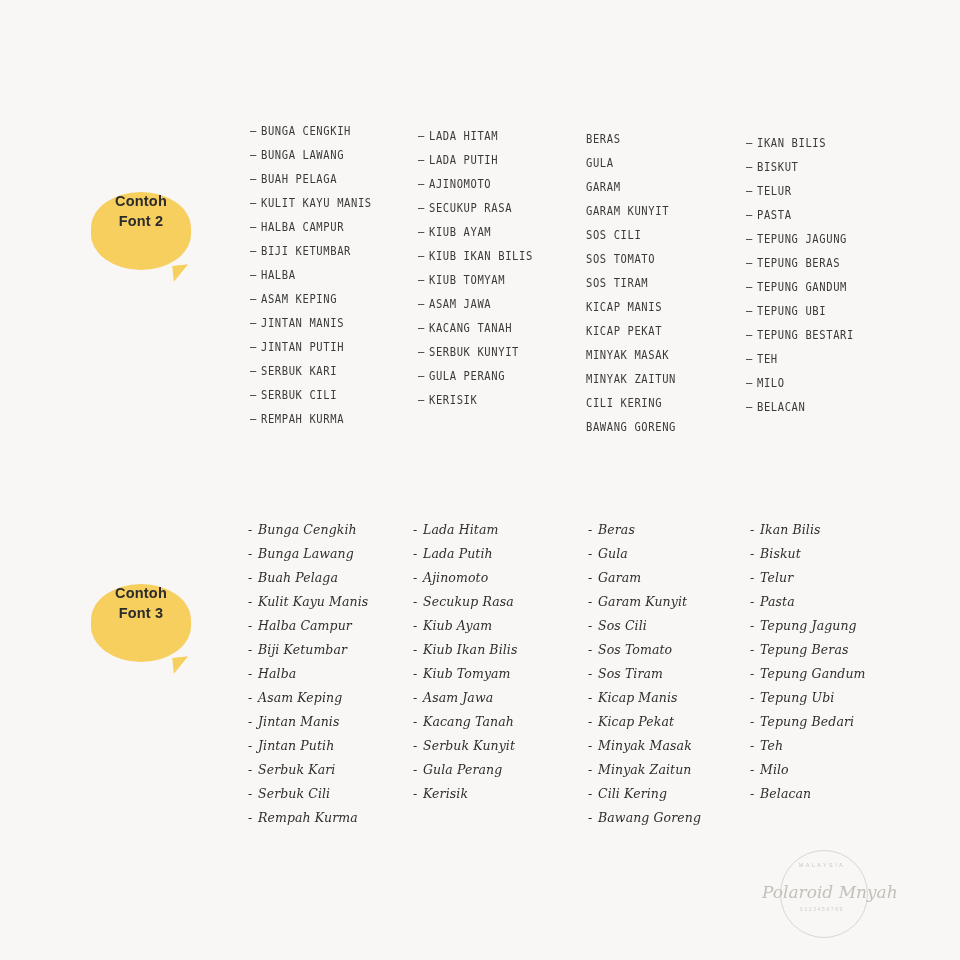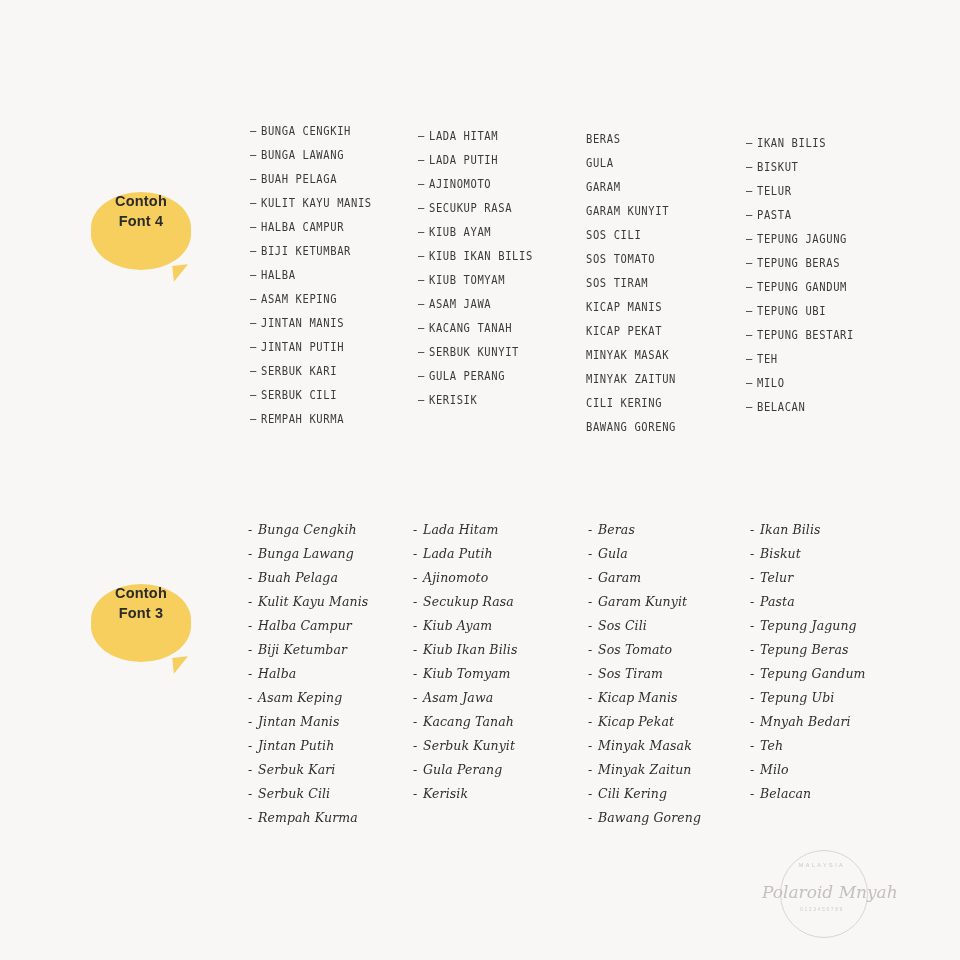--- a/index.html
+++ b/index.html
@@ -166,21 +166,21 @@
   }
 </style>
 </head>
 <body>
 
 <div class="page">
 
   <div class="badge" id="badge-1">
     <div>
       <div>Contoh</div>
-      <div>Font 4</div>
+      <div>Font 2</div>
     </div>
     <span class="tail"></span>
   </div>
 
   <div class="badge" id="badge-2">
     <div>
       <div>Contoh</div>
       <div>Font 3</div>
     </div>
     <span class="tail"></span>
@@ -574,21 +574,21 @@
         <div class="item">
             <span class="dash">-</span>
             <span>Tepung Gandum</span>
           </div>
         <div class="item">
             <span class="dash">-</span>
             <span>Tepung Ubi</span>
           </div>
         <div class="item">
             <span class="dash">-</span>
-            <span>Mnyah Bedari</span>
+            <span>Tepung Bedari</span>
           </div>
         <div class="item">
             <span class="dash">-</span>
             <span>Teh</span>
           </div>
         <div class="item">
             <span class="dash">-</span>
             <span>Milo</span>
           </div>
         <div class="item">

